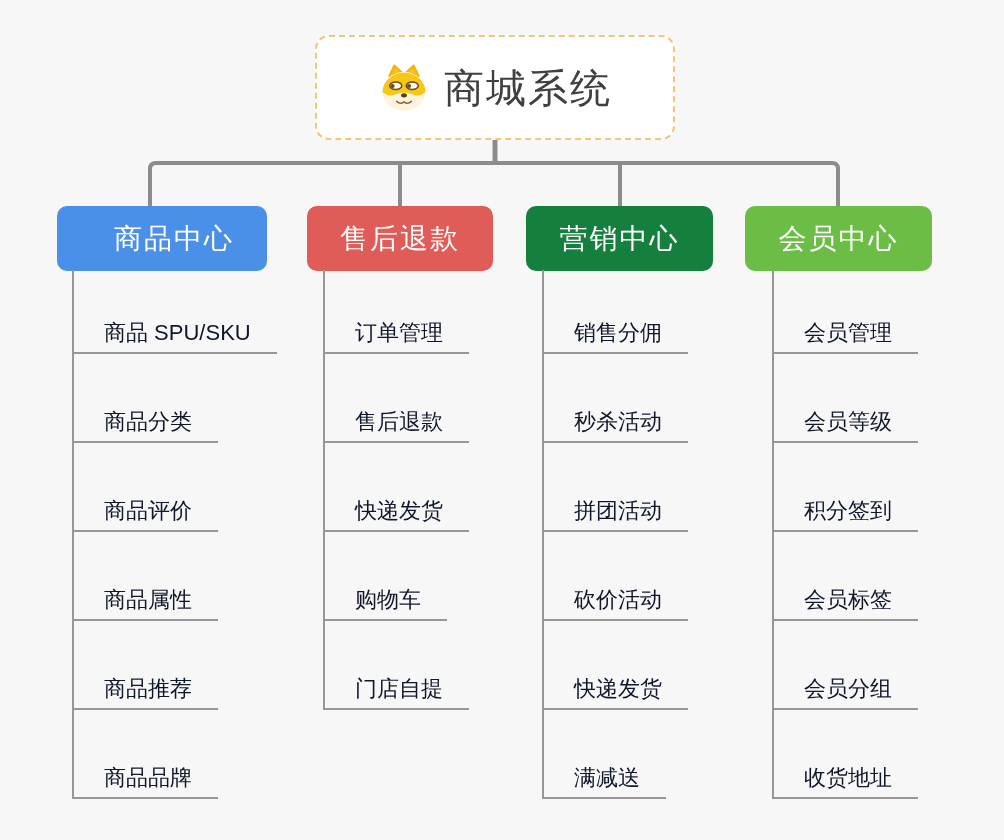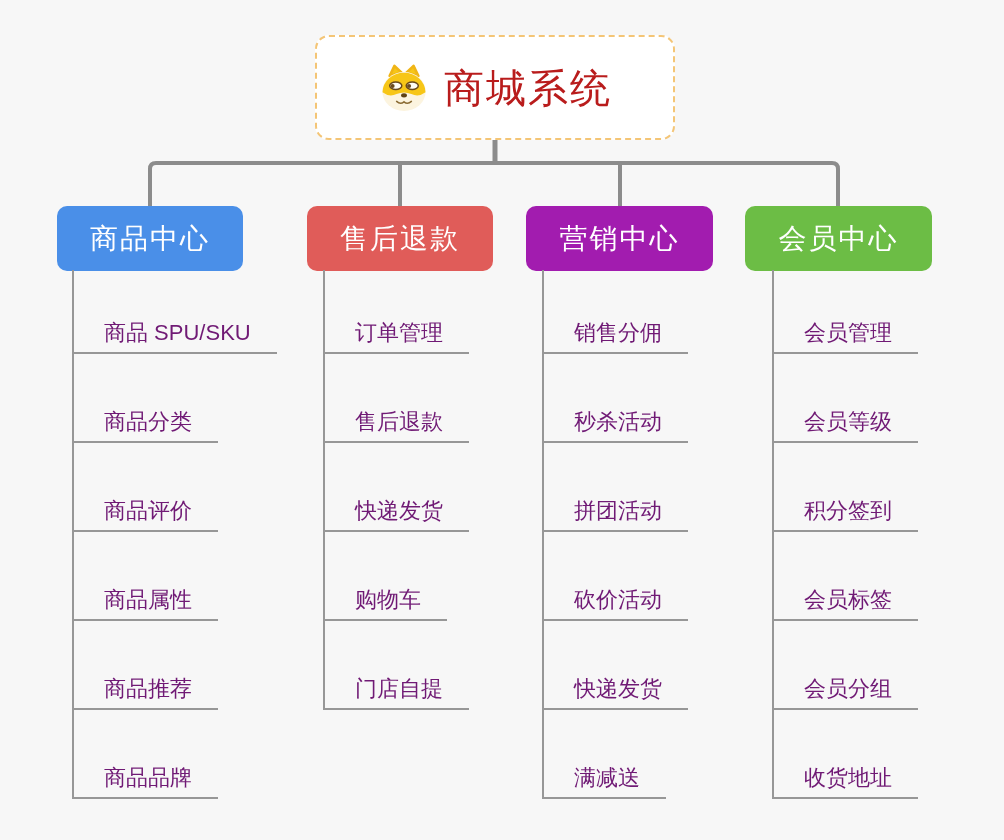--- a/index.html
+++ b/index.html
@@ -49,21 +49,21 @@
     height: 65px;
     border-radius: 10px;
     display: flex;
     align-items: center;
     justify-content: center;
     color: #ffffff;
     font-size: 28px;
     letter-spacing: 2px;
     white-space: nowrap;
   }
-  .b0 { left: 57px;  width: 186px; }
+  .b0 { left: 57px;  width: 186px; padding-left: 24px; }
   .b1 { left: 307px; width: 186px; }
   .b2 { left: 526px; width: 187px; }
   .b3 { left: 745px; width: 187px; }
   
   .branch-items {
     position: absolute;
     top: 270px;
     border-left: 2px solid #979797;
   }
   .c0 { left: 72px; }
@@ -76,21 +76,21 @@
     width: max-content;
     display: flex;
     align-items: flex-end;
     border-bottom: 2px solid #979797;
     padding: 0 26px 6px 30px;
   }
   .item:first-child { height: 84px; }
   .item span {
     font-size: 22px;
     line-height: 1.2;
-    color: #701a75;
+    color: #0f172a;
     white-space: nowrap;
   }
 </style>
 </head>
 <body>
 
 <div class="canvas">
 
   <svg class="connectors" viewBox="0 0 1004 840" xmlns="http://www.w3.org/2000/svg">
     <path d="M495 138 L495 163" stroke="#8c8c8c" stroke-width="5" fill="none"></path>
@@ -108,30 +108,30 @@
         <path d="M5.2 33 A 24.8 22.5 0 0 1 54.8 33
                  Q 47 39 38.5 35 Q 30 31.2 21.5 35 Q 13 39 5.2 33 Z" fill="#f7c617"></path>
         <ellipse cx="20.5" cy="25.5" rx="7" ry="4.3" fill="#fffdf4" stroke="#6a4a1b" stroke-width="1.7"></ellipse>
         <circle cx="16.8" cy="25.7" r="2.4" fill="#6a4a1b"></circle>
         <ellipse cx="39.5" cy="25.5" rx="7" ry="4.3" fill="#fffdf4" stroke="#6a4a1b" stroke-width="1.7"></ellipse>
         <circle cx="35.8" cy="25.7" r="2.4" fill="#6a4a1b"></circle>
         <ellipse cx="30" cy="36.5" rx="3.4" ry="2.5" fill="#5f4214"></ellipse>
         <path d="M21.5 43.5 Q 25.8 47.5 30 44 Q 34.2 47.5 38.5 43.5" stroke="#8a6b33" stroke-width="1.8" fill="none" stroke-linecap="round"></path>
       </svg>
     </span>
-    <span class="root-title" style="color: #b91c1c;">商城系统</span>
+    <span class="root-title" style="color: #404040;">商城系统</span>
   </div>
 
   <div class="branch-box b0" style="background-color: rgb(74, 143, 232);">
     <span>商品中心</span>
   </div>
   <div class="branch-box b1" style="background-color: rgb(224, 92, 89);">
     <span>售后退款</span>
   </div>
-  <div class="branch-box b2" style="background-color: #a21caf;">
+  <div class="branch-box b2" style="background-color: #15803d;">
     <span>营销中心</span>
   </div>
   <div class="branch-box b3" style="background-color: rgb(108, 189, 69);">
     <span>会员中心</span>
   </div>
 
   <div class="branch-items c0">
     <div class="item">
         <span>商品 SPU/SKU</span>
       </div>

